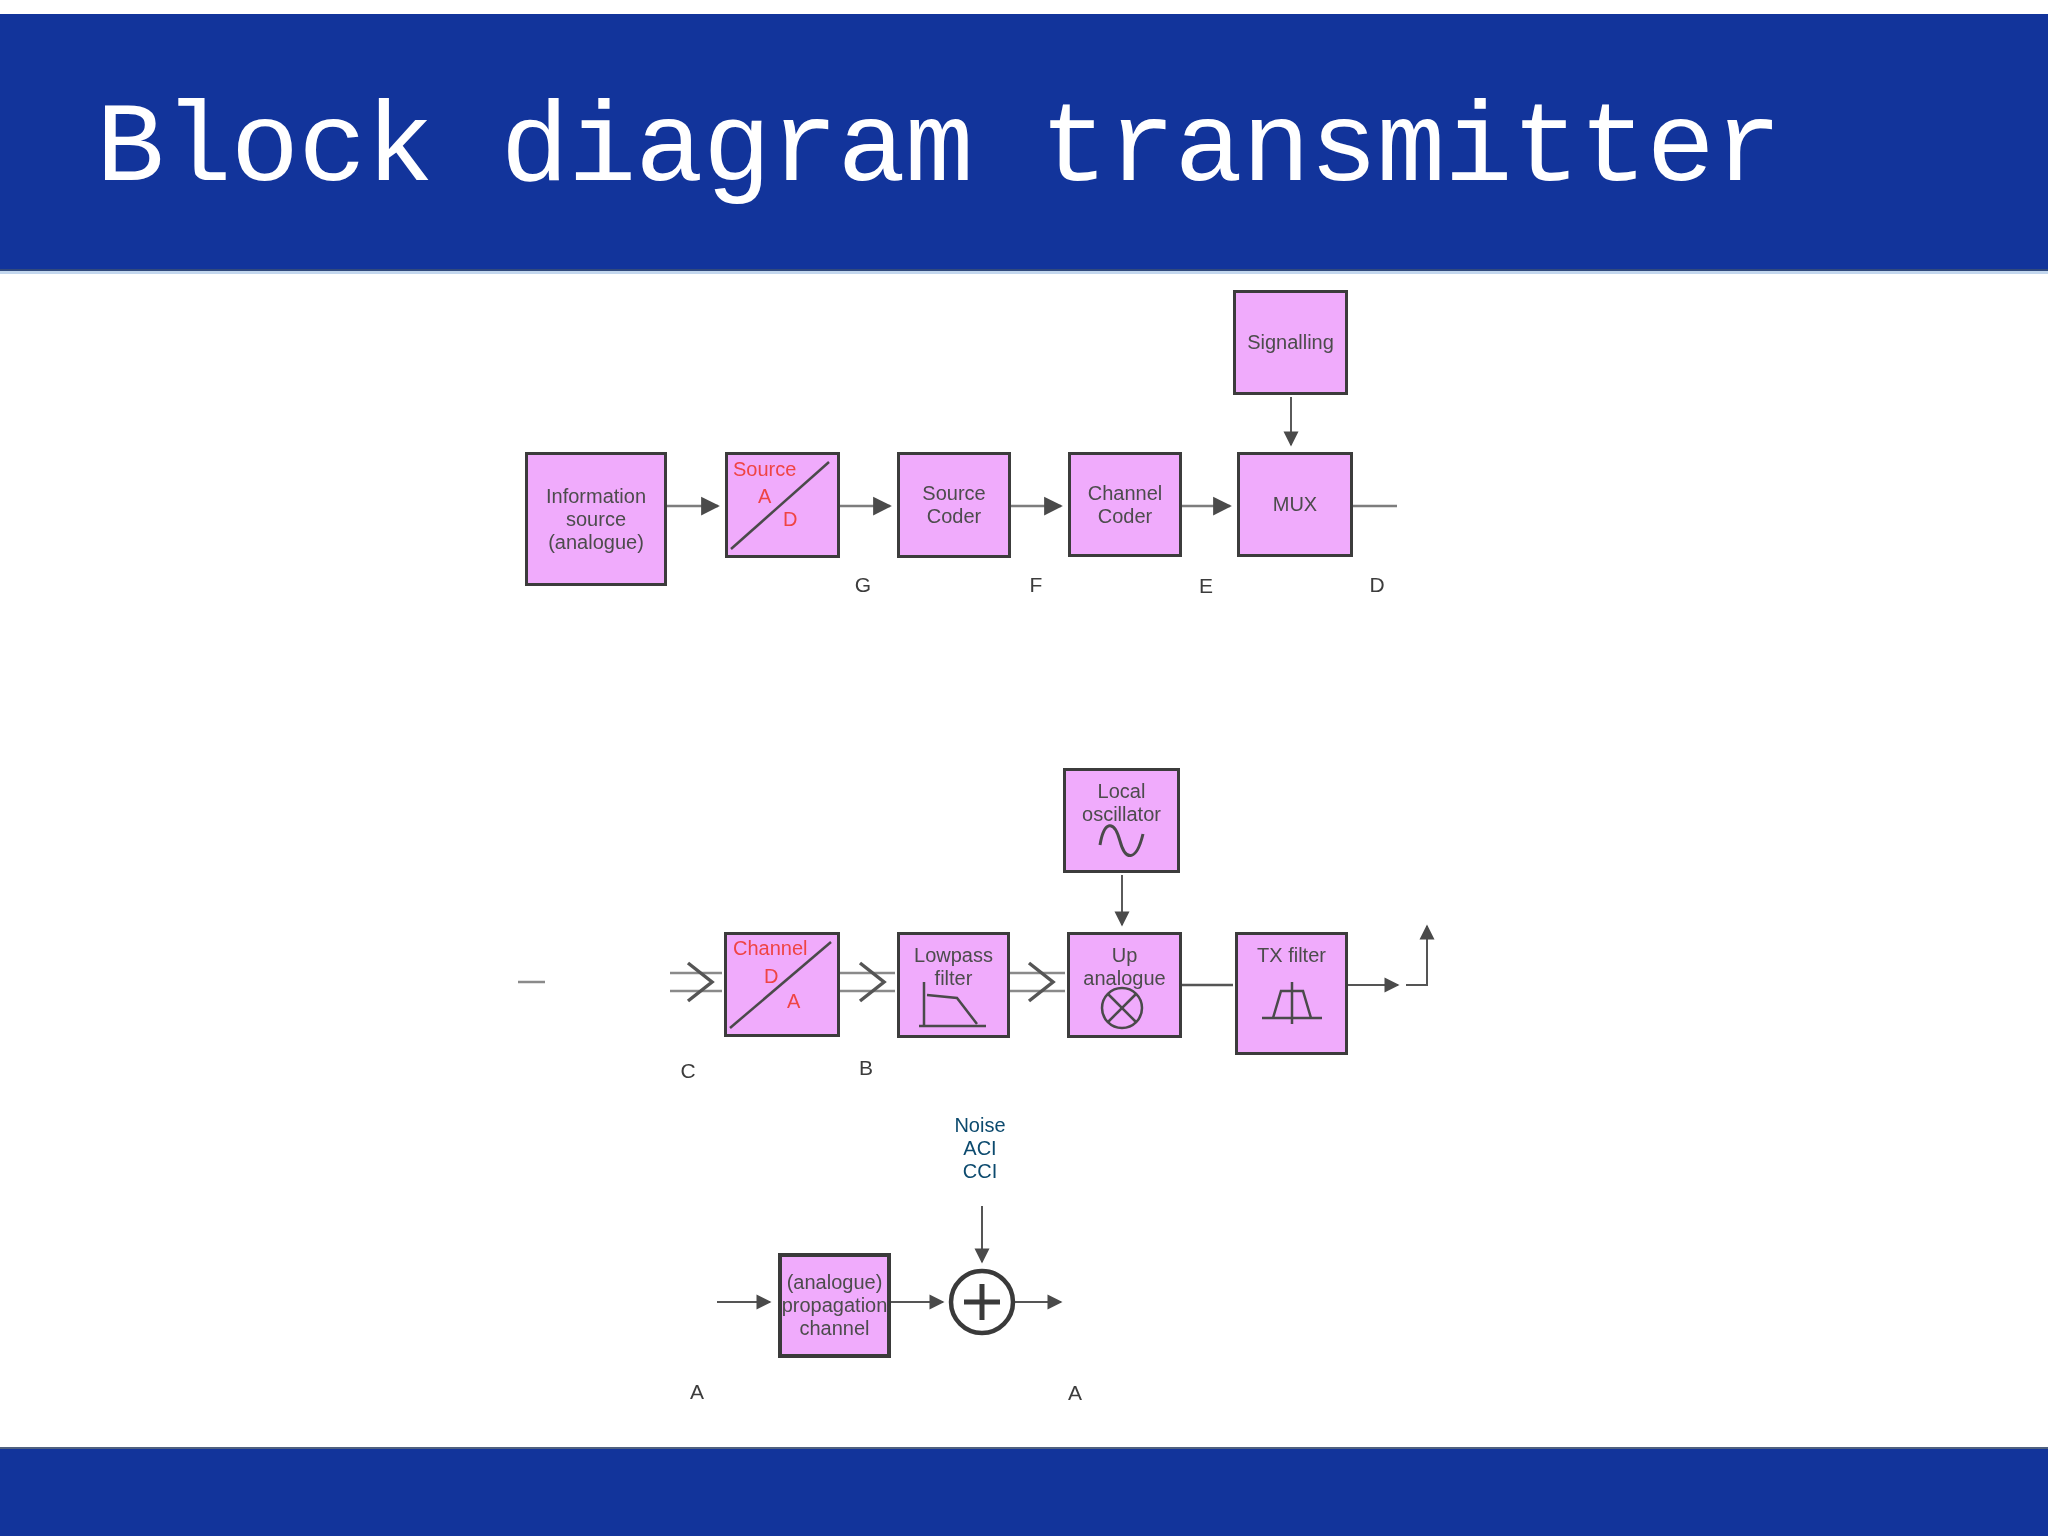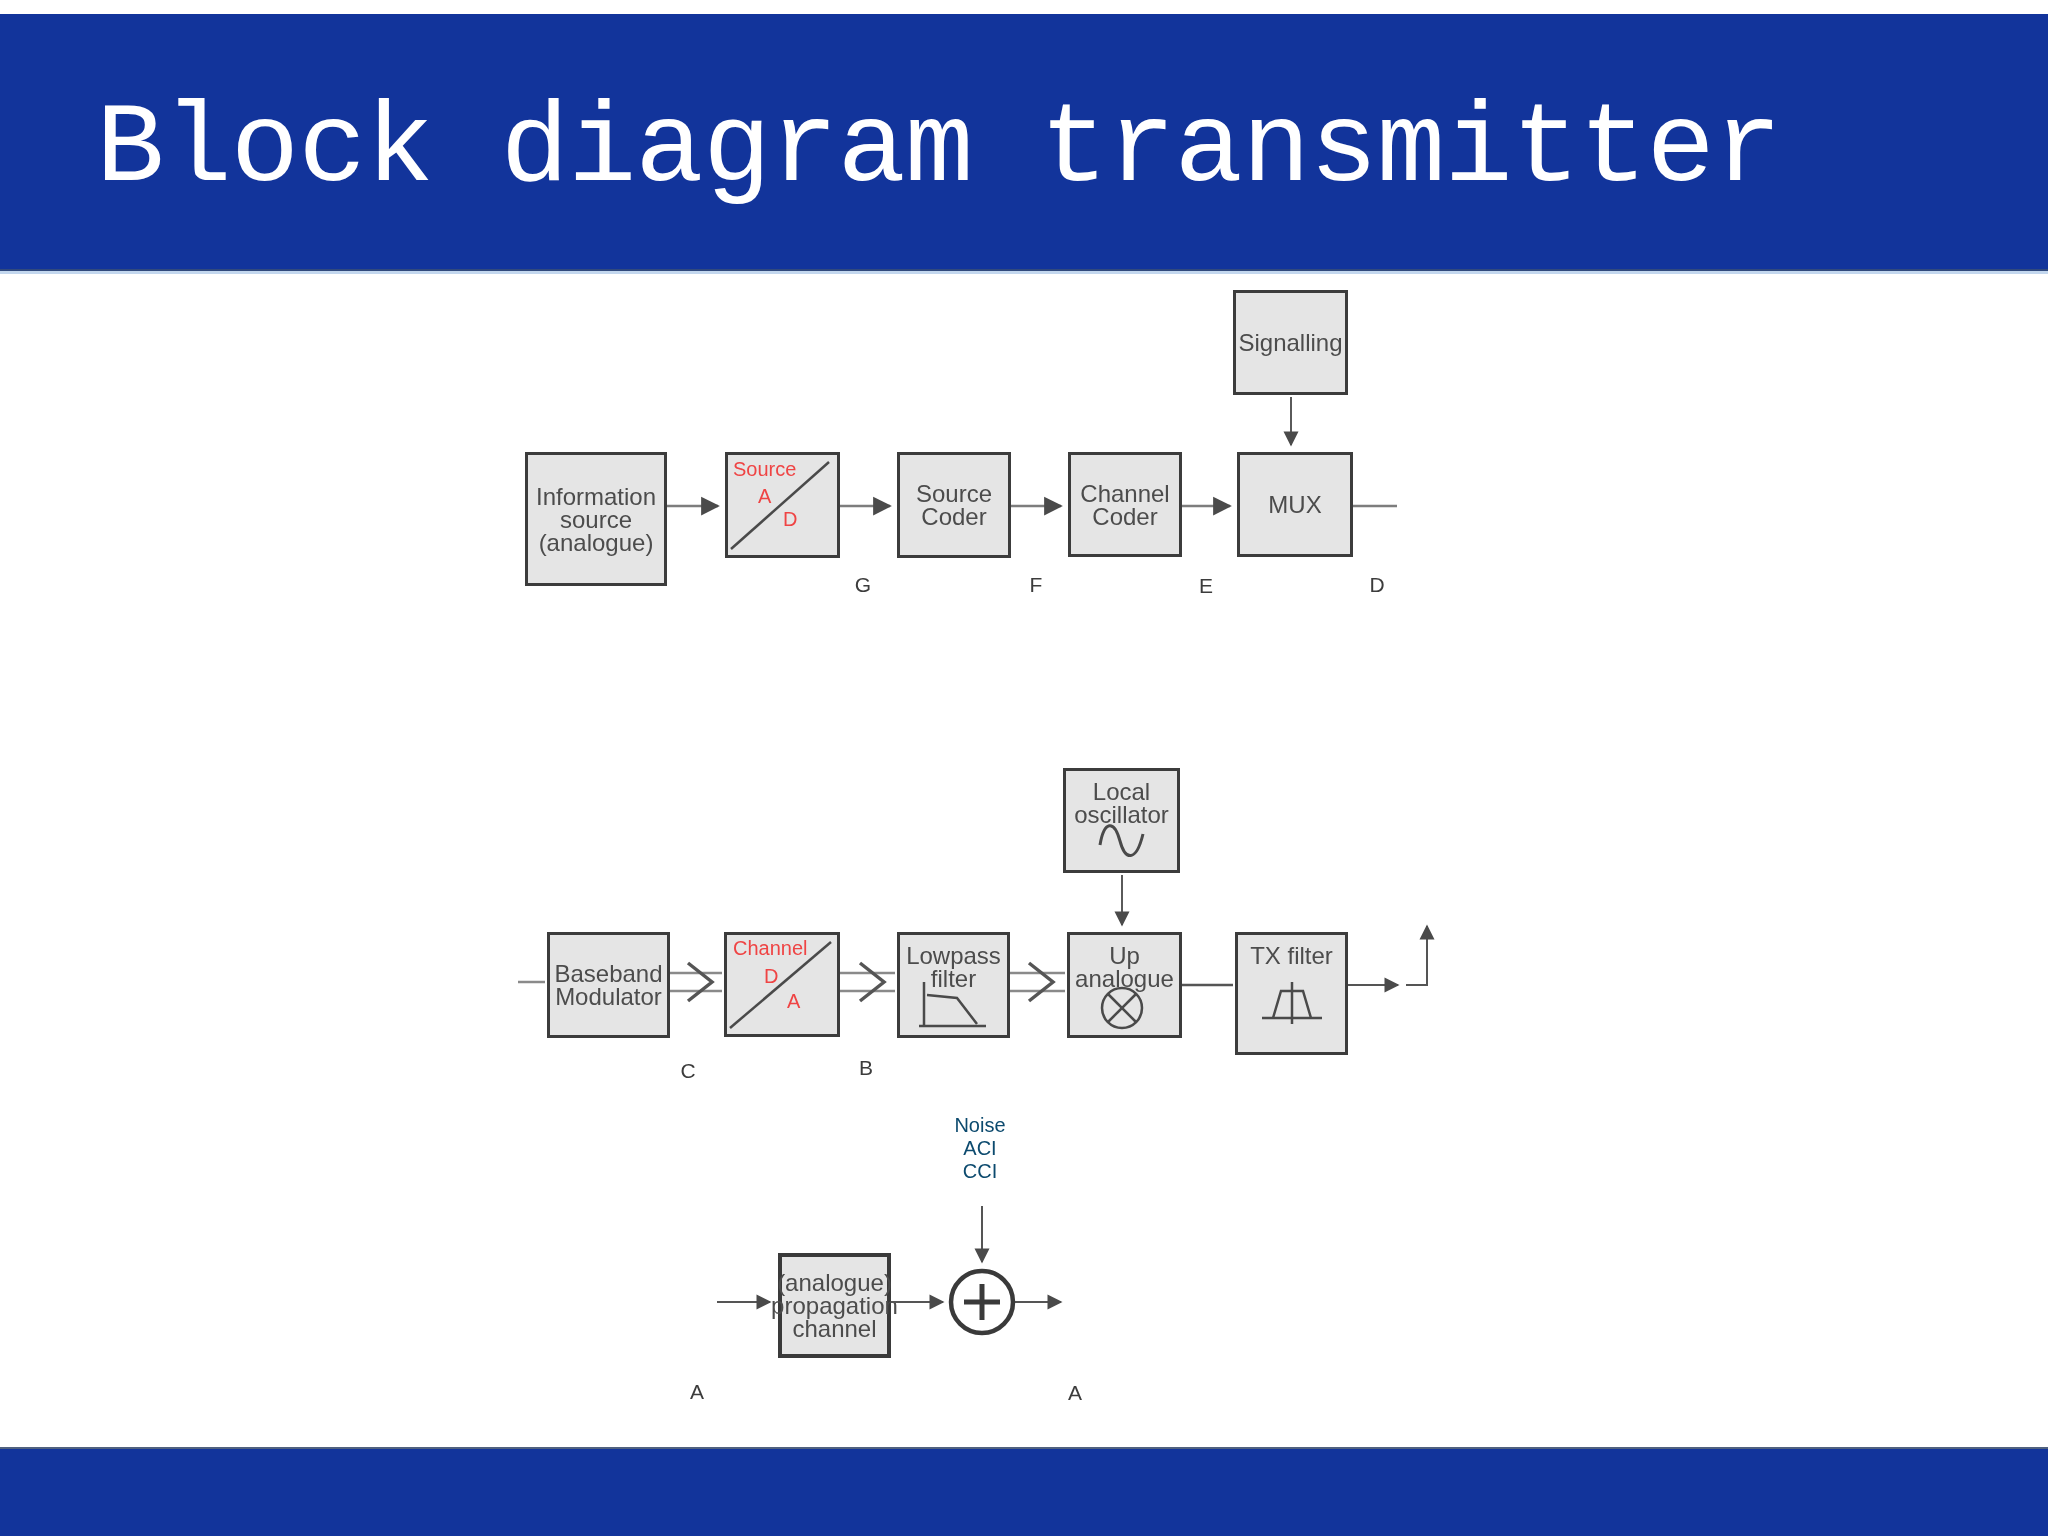--- a/index.html
+++ b/index.html
@@ -6,22 +6,22 @@
   .slide{position:relative;width:2048px;height:1536px;background:#ffffff;overflow:hidden;
          font-family:"Liberation Sans",sans-serif;}
   
   .titlebar{position:absolute;left:0;top:14px;width:2048px;height:255px;background:#12349B;
             display:flex;align-items:center;box-shadow:0 2px 0 #31497c, 0 5px 0 #c3d7ee;}
   .titlebar h1{margin:0;padding:16px 0 0 96px;font-size:114px;font-weight:400;color:#ffffff;
                letter-spacing:-1px;white-space:nowrap;font-family:Liberation Mono, monospace;}
   .footerbar{position:absolute;left:0;top:1447px;width:2048px;height:89px;background:#12349B;
              border-top:2px solid #50617f;box-sizing:border-box;}
   
-  .box{position:absolute;background:#e5e5e5;border:3px solid #3c3c3c;color:#4c4c4c;
-       font-size:24px;line-height:23px;text-align:center;display:flex;align-items:center;
+  .box{position:absolute;background:#f0abfc;border:3px solid #3c3c3c;color:#4c4c4c;
+       font-size:20px;line-height:23px;text-align:center;display:flex;align-items:center;
        justify-content:center;padding:4px;box-sizing:border-box;}
   .box.top{align-items:flex-start;padding-top:9px;}
   .box.thick{border-width:4px;border-color:#3a3a3a;}
   
   .lbl{position:absolute;font-size:20px;color:#ef4444;line-height:20px;}
   .pt{position:absolute;transform:translate(-50%,-50%);font-size:21px;color:#3c3c3c;}
   .noise{position:absolute;left:980px;top:1114px;transform:translateX(-50%);
          text-align:center;font-size:20px;line-height:23px;color:#0c4a6e;}
   .noise span{display:block;}
   .wires{position:absolute;left:0;top:0;pointer-events:none;}
@@ -58,23 +58,20 @@
 
   <div class="box" style="left:1233px;top:290px;width:115px;height:105px;">
     <span>Signalling</span>
   </div>
 
   <div class="pt" style="left:863px;top:585px;">G</div>
   <div class="pt" style="left:1036px;top:585px;">F</div>
   <div class="pt" style="left:1206px;top:586px;">E</div>
   <div class="pt" style="left:1377px;top:585px;">D</div>
 
-  <div class="box" style="left:547px;top:932px;width:123px;height:106px;">
-    <span>Baseband Modulator</span>
-  </div>
 
   <div class="box" style="left:724px;top:932px;width:116px;height:105px;"></div>
   <span class="lbl" style="left:733px;top:938px;">Channel</span>
   <span class="lbl" style="left:764px;top:966px;">D</span>
   <span class="lbl" style="left:787px;top:991px;">A</span>
 
   <div class="box top" style="left:897px;top:932px;width:113px;height:106px;">
     <span>Lowpass filter</span>
   </div>
 

